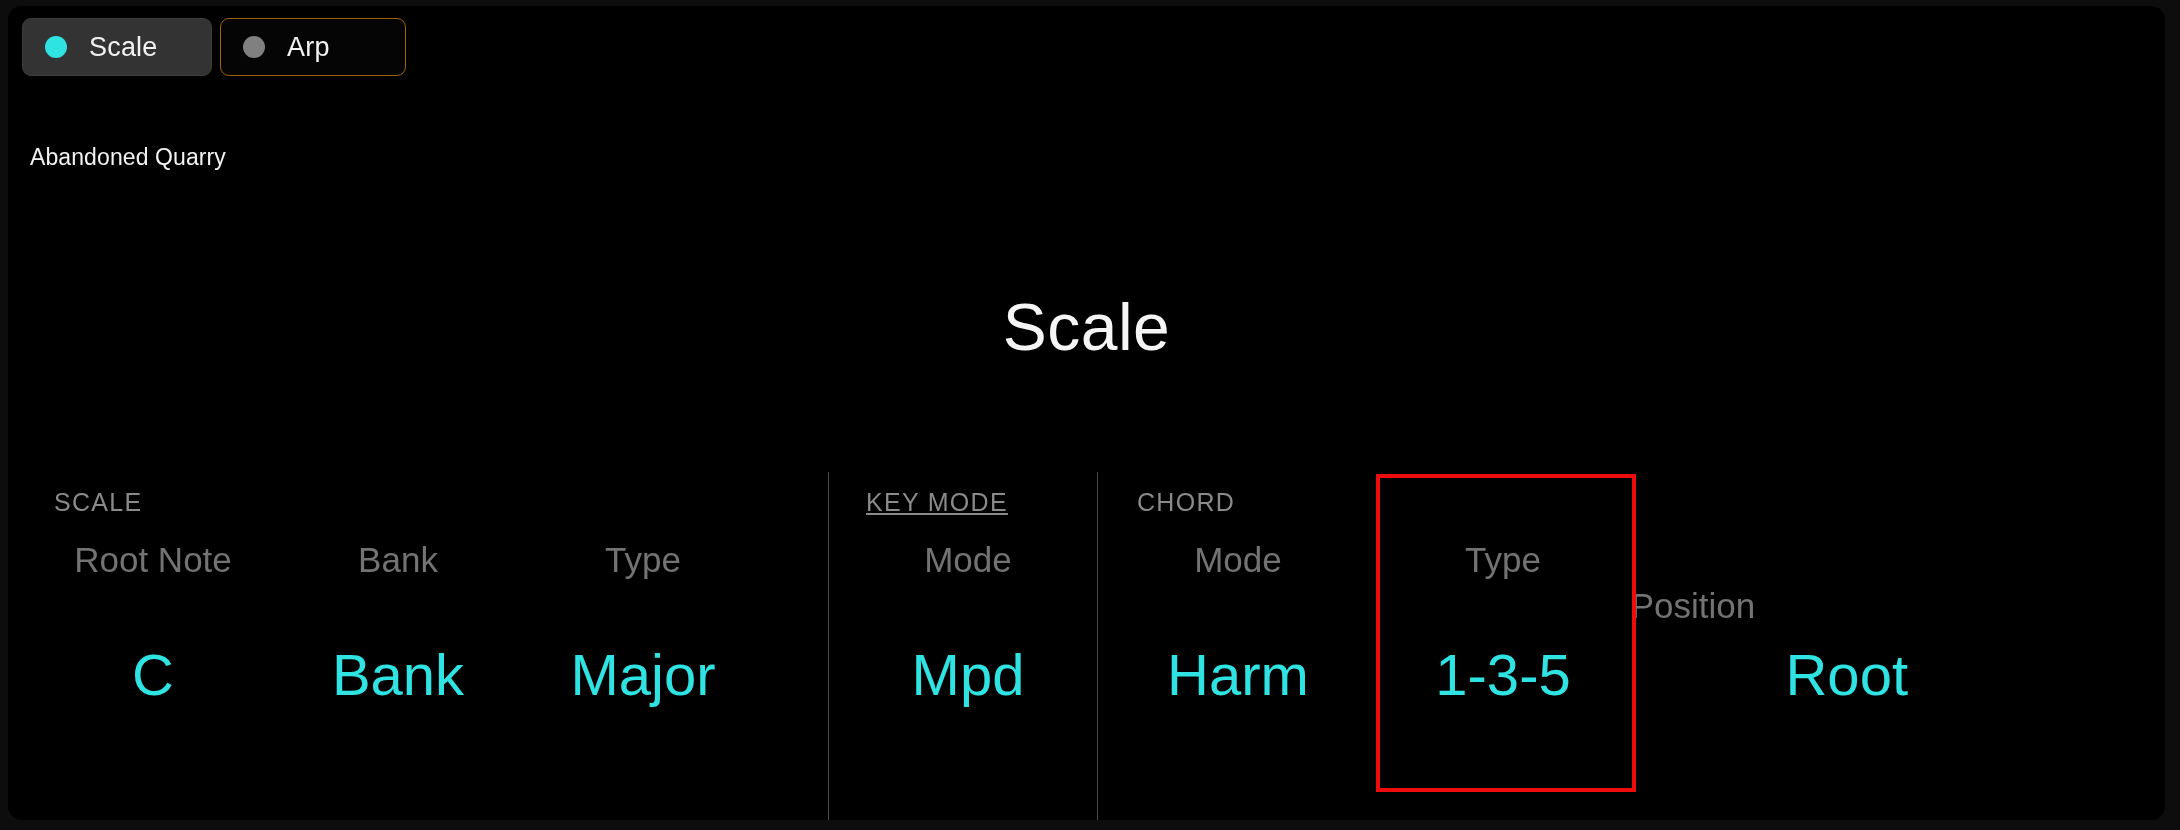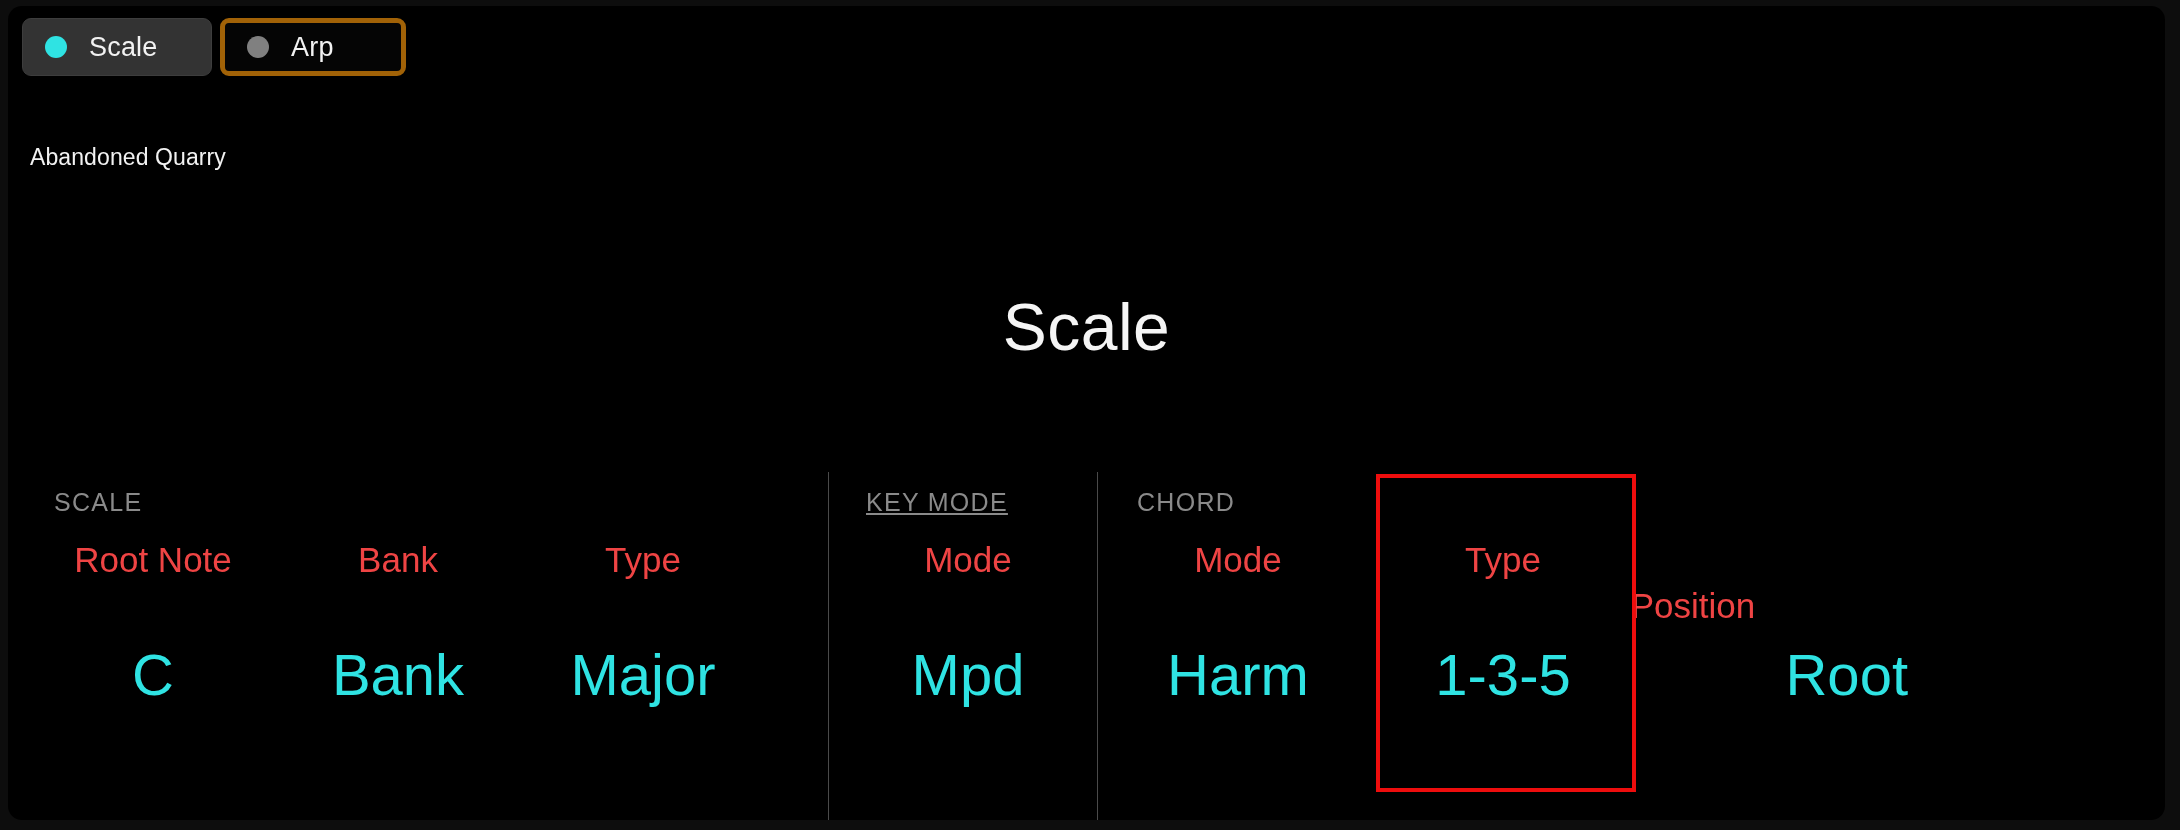--- a/index.html
+++ b/index.html
@@ -43,21 +43,21 @@
     border-radius: 9px;
     cursor: pointer;
   }
   .tab.active {
     background: #333333;
     border: 1px solid #3d3d3d;
     min-width: 190px;
   }
   .tab.inactive {
     background: #050505;
-    border: 5px solid #a16207;
+    border: 1px solid #a16207;
     min-width: 186px;
   }
   .tab-dot {
     width: 22px;
     height: 22px;
     border-radius: 50%;
     flex: 0 0 auto;
     margin-right: 22px;
   }
   .tab-label {
@@ -121,21 +121,21 @@
     white-space: nowrap;
   }
 
   .param-label {
     position: absolute;
     top: 72px;
     height: 48px;
     line-height: 48px;
     font-size: 35px;
     font-weight: 400;
-    color: #ef4444;
+    color: #737373;
     text-align: center;
     white-space: nowrap;
   }
 
   .param-value {
     position: absolute;
     top: 178px;
     height: 66px;
     line-height: 66px;
     font-size: 58px;

